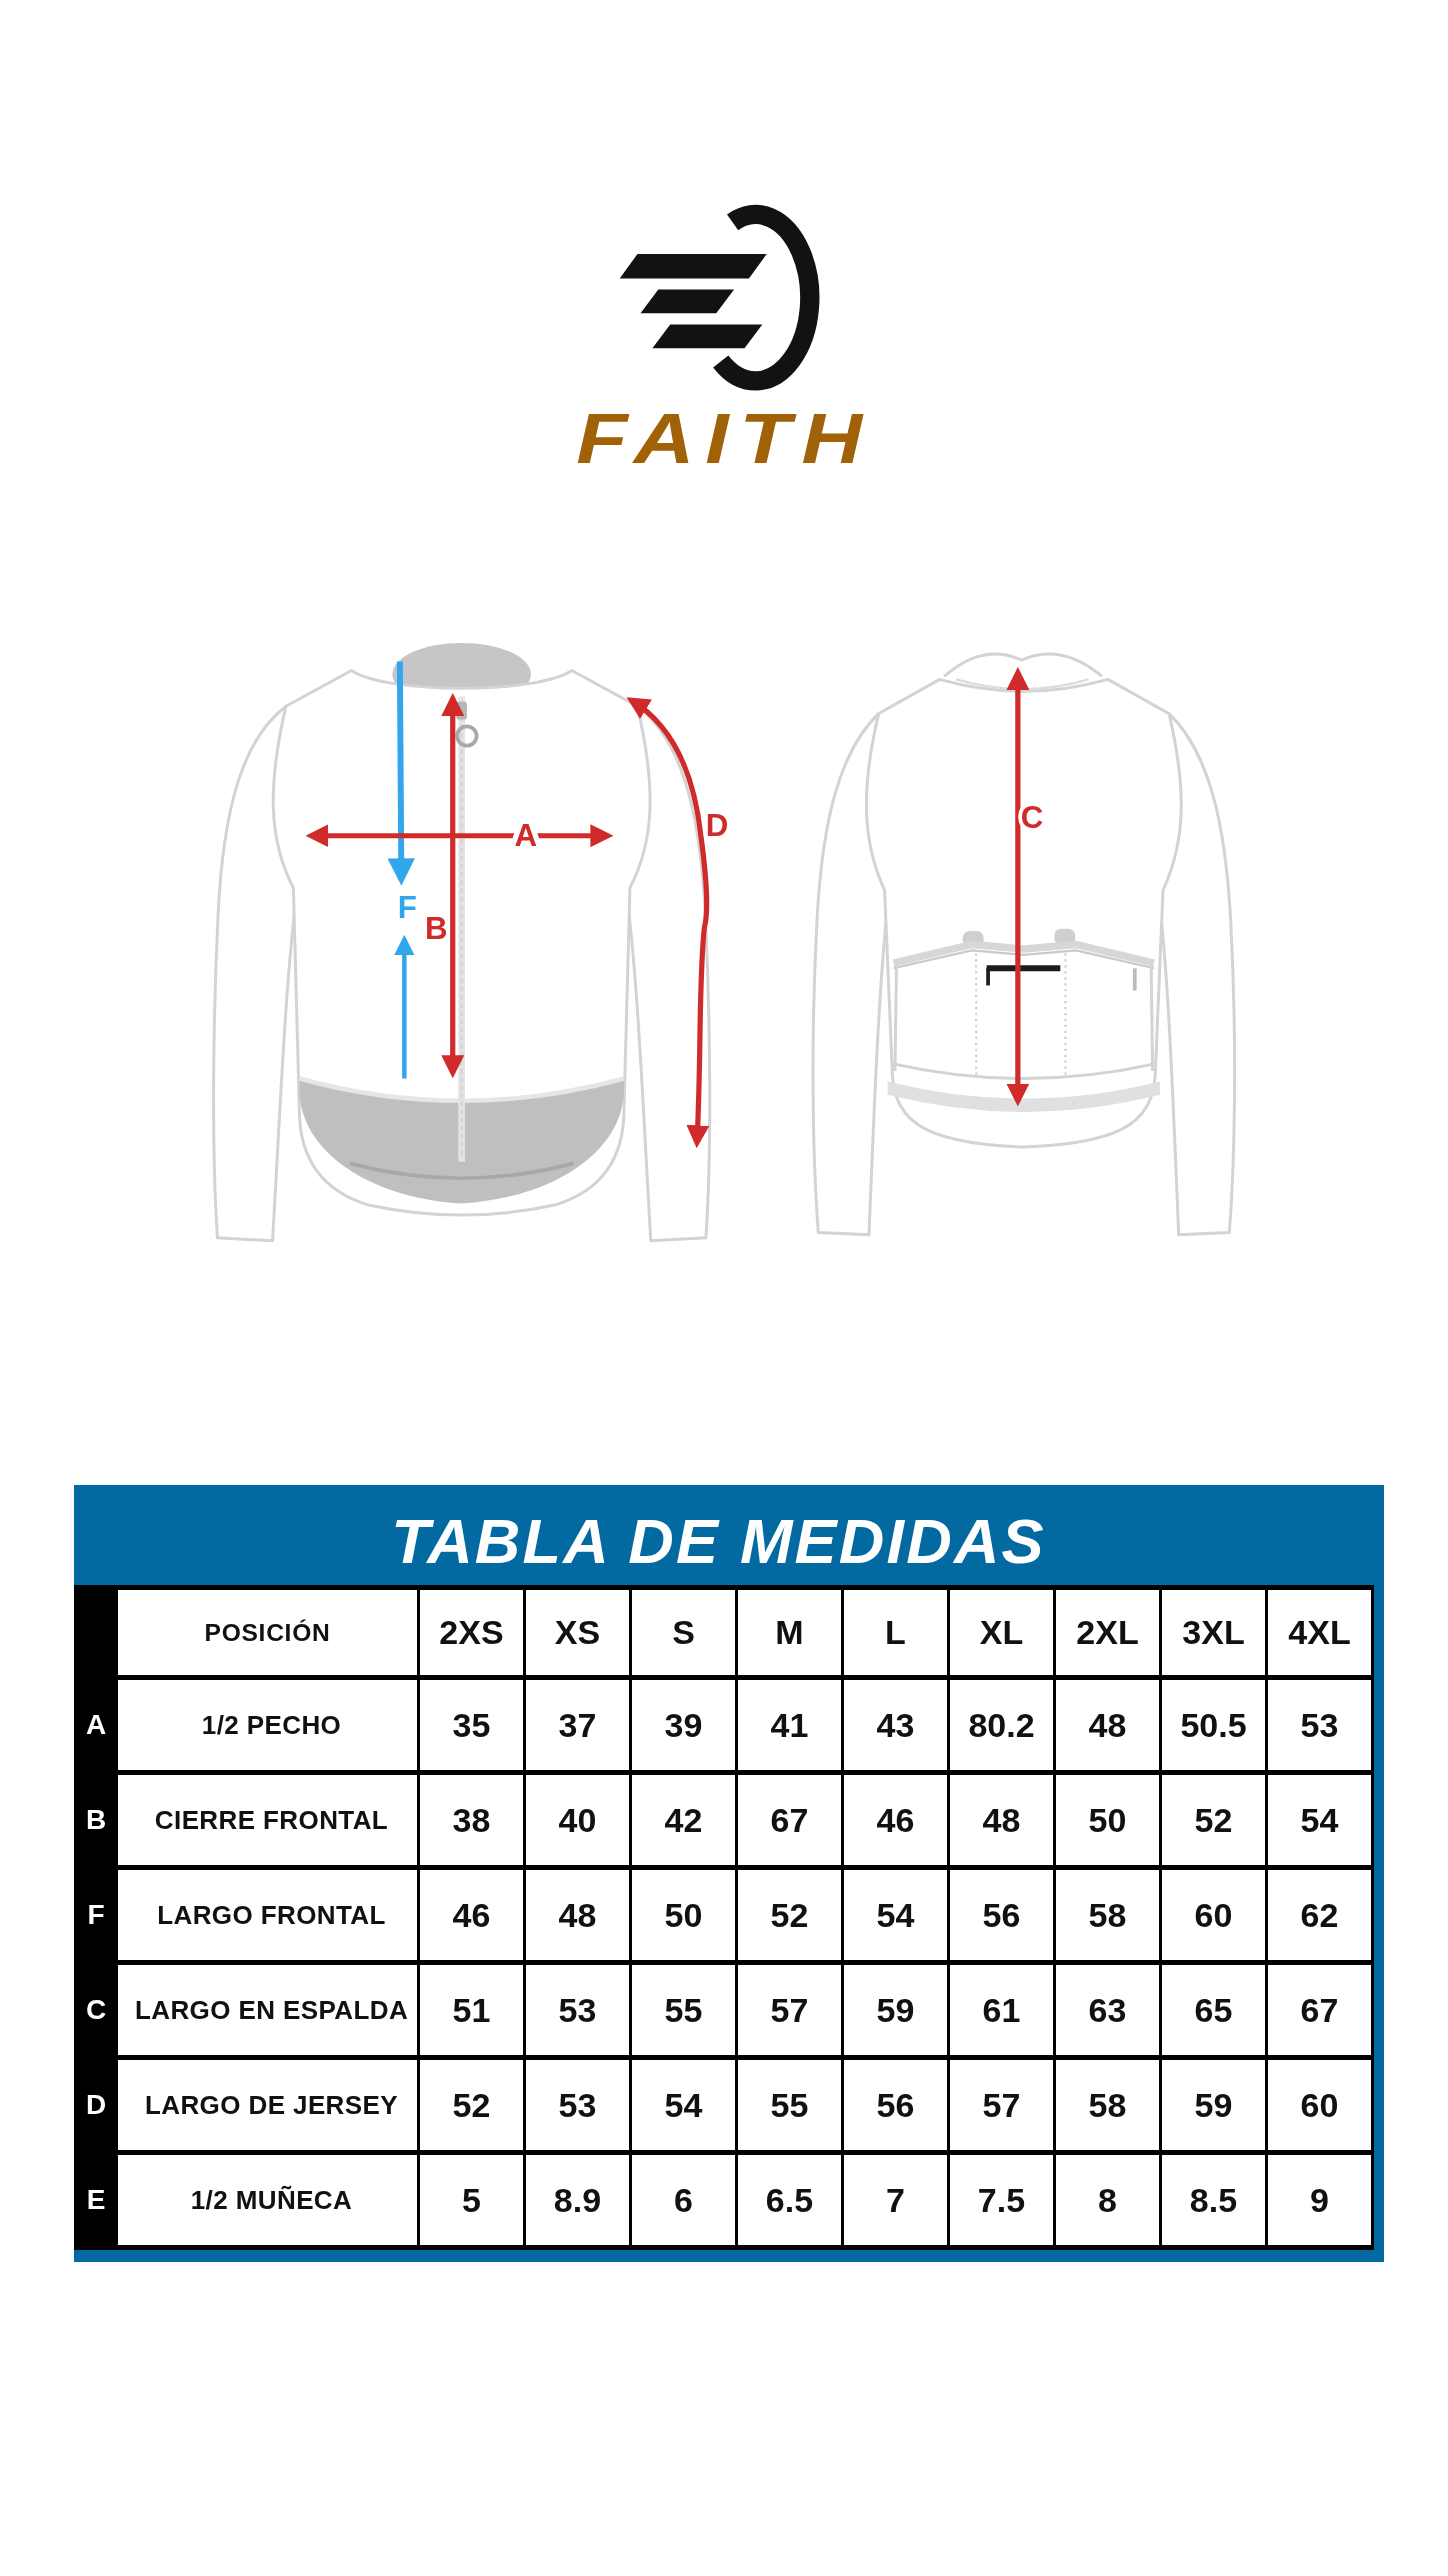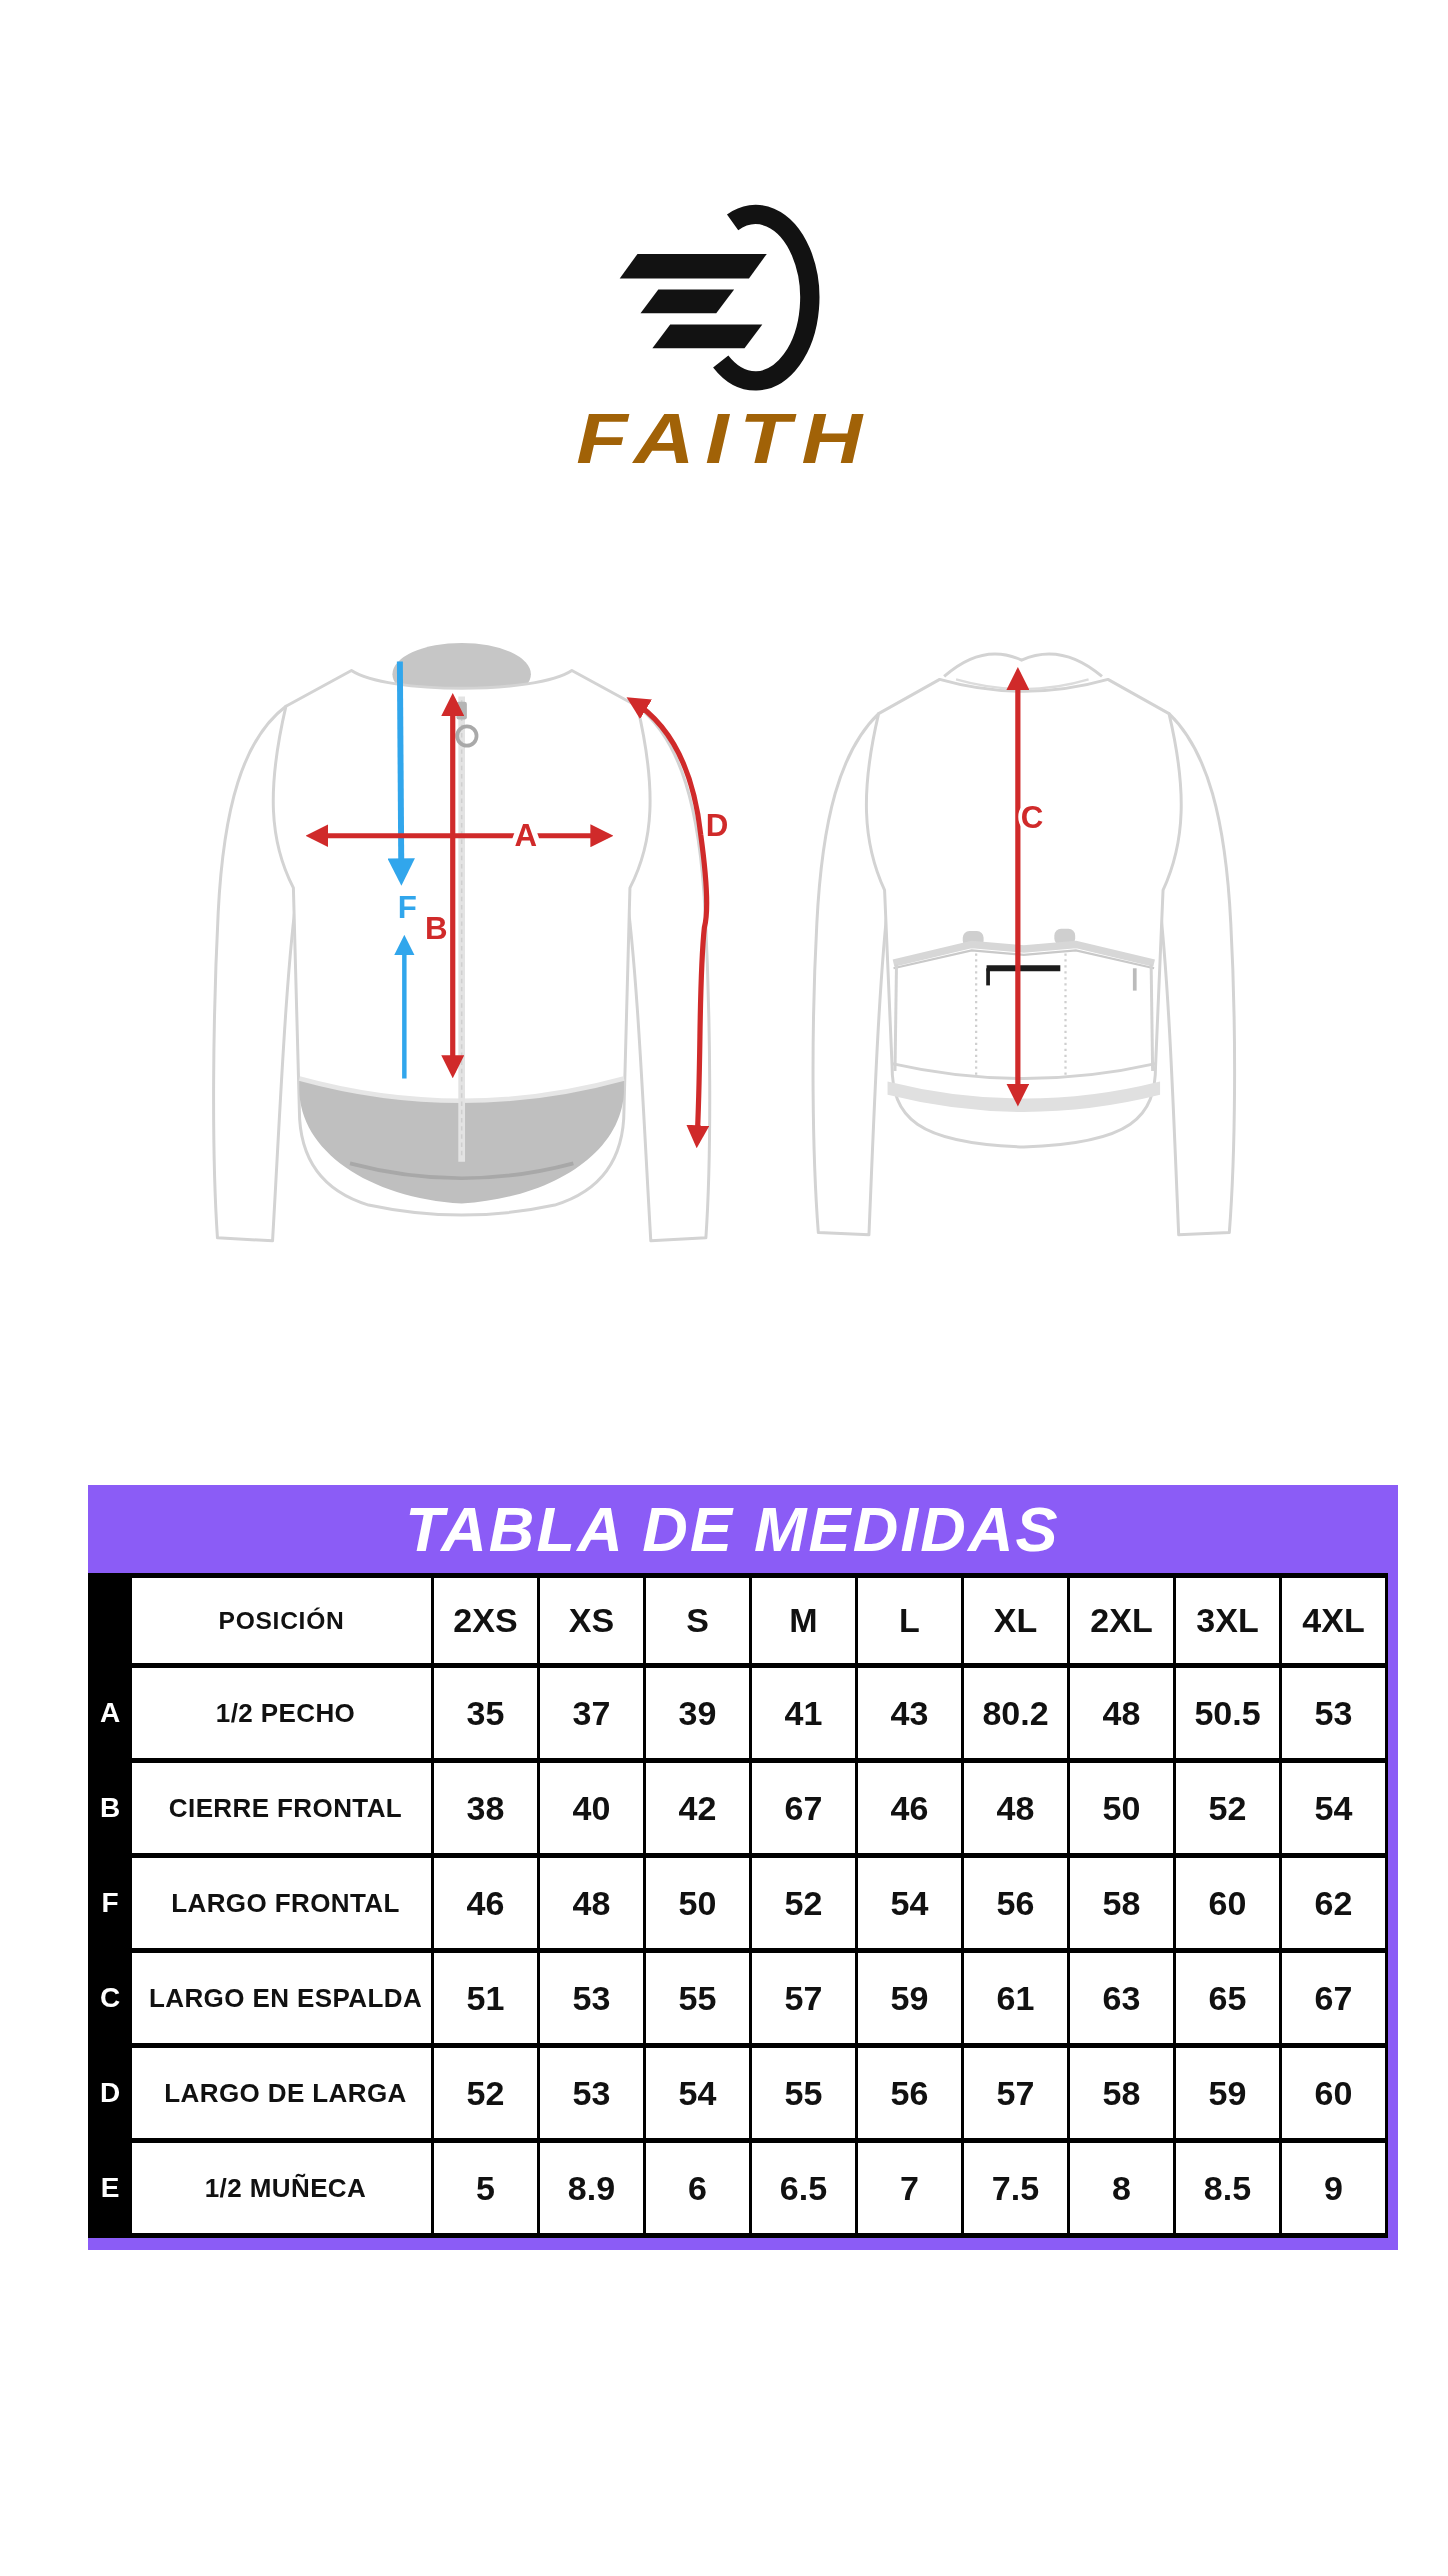--- a/index.html
+++ b/index.html
@@ -12,22 +12,22 @@
   .logo-text{
     position:absolute;left:0;top:404px;width:100%;text-align:center;
     font-weight:700;font-style:italic;font-size:70px;line-height:1;letter-spacing:9px;color:#a16207;
   }
   .logo-text span{display:inline-block;transform:scaleX(1.2);}
   
   .diagram{position:absolute;left:0;top:596px;width:1449px;height:685px;}
   .measure-letter{font-family:"Liberation Sans",sans-serif;font-weight:700;font-size:42px;}
   
   .size-table-wrap{
-    position:absolute;left:88px;top:1485px;width:1298px;
-    background:#8b5cf6;padding:0 12px 12px 0;
+    position:absolute;left:74px;top:1485px;width:1298px;
+    background:#0369a1;padding:12px 12px 12px 0;
   }
   .table-title{
     height:88px;display:flex;align-items:center;justify-content:center;
     color:#fff;font-size:63px;font-weight:800;font-style:italic;letter-spacing:2.2px;
     transform:translateX(-4.5px);
   }
   table.size-table{border-collapse:collapse;table-layout:fixed;width:1298px;background:#fff;}
   table.size-table td{
     border:3px solid #000;border-top-width:5.2px;border-bottom-width:5.2px;
     text-align:center;vertical-align:middle;overflow:hidden;
@@ -209,21 +209,21 @@
           <td class="value-cell">55</td>
           <td class="value-cell">57</td>
           <td class="value-cell">59</td>
           <td class="value-cell">61</td>
           <td class="value-cell">63</td>
           <td class="value-cell">65</td>
           <td class="value-cell">67</td>
         </tr>
         <tr class="data-row">
           <td class="letter-cell">D</td>
-          <td class="label-cell">LARGO DE LARGA</td>
+          <td class="label-cell">LARGO DE JERSEY</td>
           <td class="value-cell">52</td>
           <td class="value-cell">53</td>
           <td class="value-cell">54</td>
           <td class="value-cell">55</td>
           <td class="value-cell">56</td>
           <td class="value-cell">57</td>
           <td class="value-cell">58</td>
           <td class="value-cell">59</td>
           <td class="value-cell">60</td>
         </tr>

